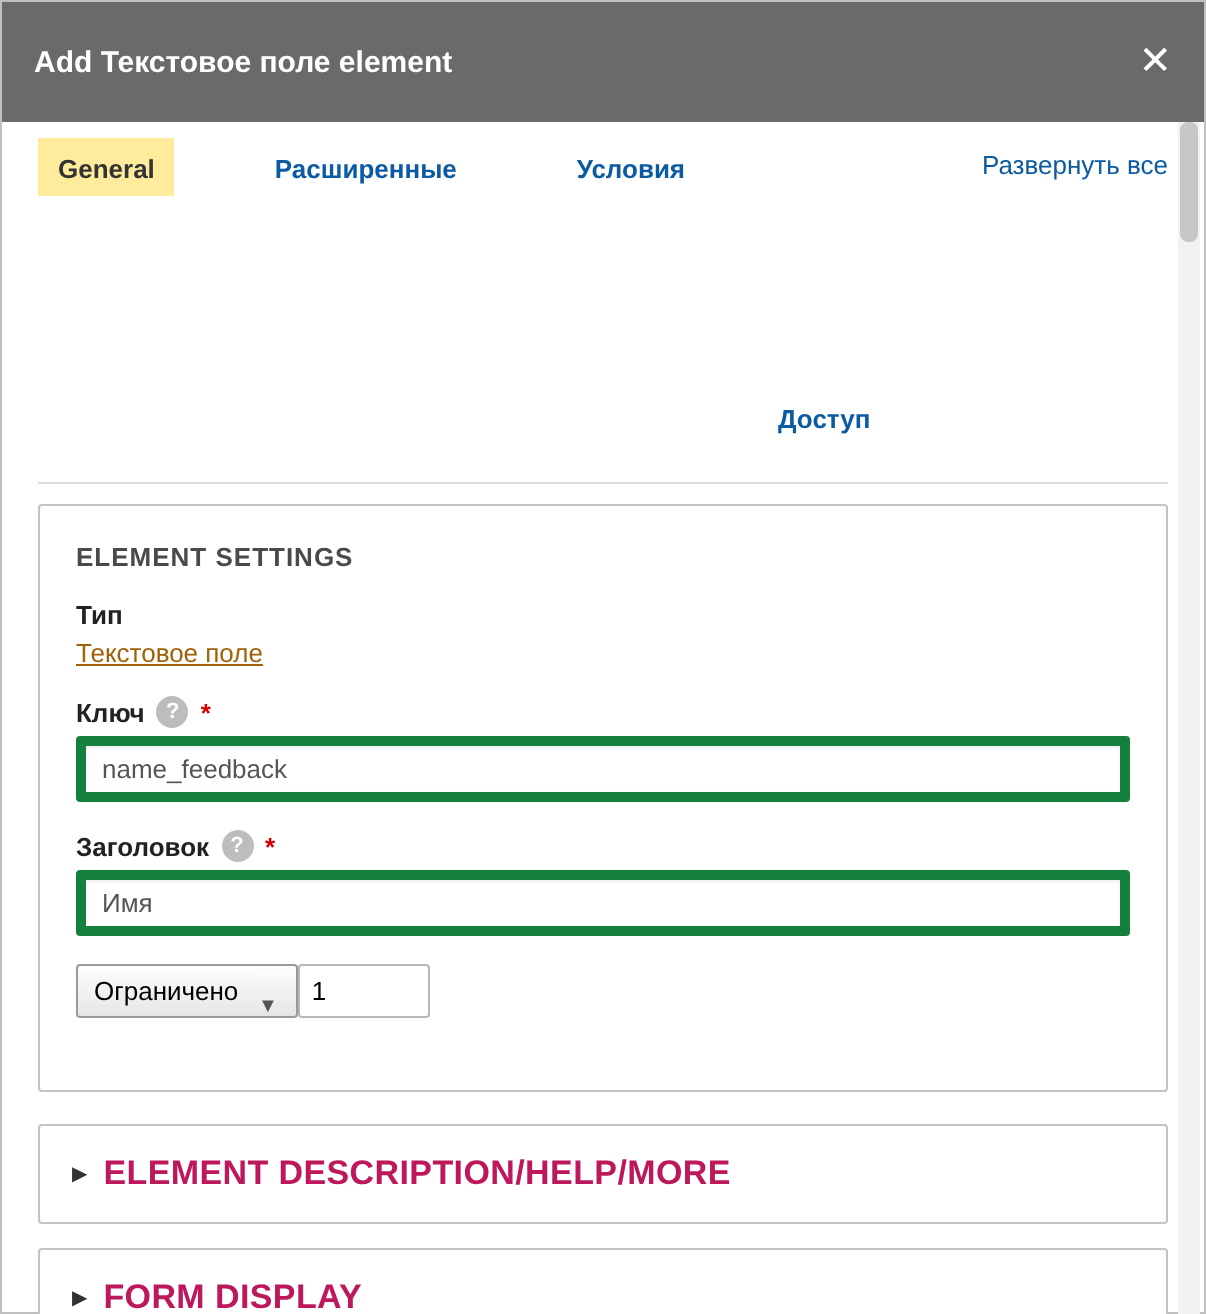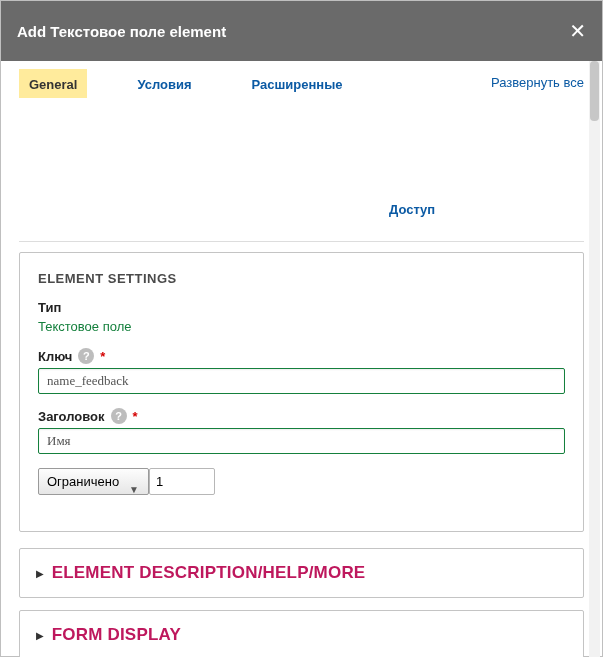--- a/index.html
+++ b/index.html
@@ -15,22 +15,22 @@
   .tab { color: #0b5aa4; font-weight: bold; font-size: 13px; cursor: pointer; padding: 8px 10px 6px; }
   .tab.active { background: #ffeb9c; color: #333; }
   .expand-all { margin-left: auto; color: #0b5aa4; font-size: 13px; cursor: pointer; padding-top: 6px; }
   .tabs-divider { border-bottom: 1px solid #ddd; margin-top: 18px; margin-bottom: 10px; }
   .fieldset { border: 1px solid #c4c4c4; border-radius: 2px; padding: 18px 18px 22px; margin-bottom: 16px; background: #fff; }
   .fieldset-title { font-weight: bold; font-size: 13px; color: #4a4a4a; letter-spacing: .5px; margin-bottom: 14px; }
   .form-row { margin-bottom: 14px; }
   .label { font-weight: bold; font-size: 13px; margin-bottom: 4px; display: flex; align-items: center; gap: 6px; }
   .help-circle { display: inline-flex; align-items: center; justify-content: center; width: 16px; height: 16px; border-radius: 50%; background: #bdbdbd; color: #fff; font-size: 11px; font-weight: bold; cursor: pointer; }
   .req { color: #d40000; font-weight: bold; }
-  .static-value { font-size: 13px; color: #15803d; margin-top: 4px; }
-  .text-input { width: 100%; border: 1px solid #15803d; border-radius: 2px; padding: 4px 8px; font-size: 13px; background: #fff; color: #555; box-shadow: inset 0 1px 2px rgba(0,0,0,.07); font-family: Liberation Serif, serif; }
+  .static-value { font-size: 13px; color: #a16207; margin-top: 4px; text-decoration: underline; }
+  .text-input { width: 100%; border: 5px solid #15803d; border-radius: 2px; padding: 4px 8px; font-size: 13px; background: #fff; color: #555; box-shadow: inset 0 1px 2px rgba(0,0,0,.07); }
   .select-wrap { display: inline-flex; align-items: flex-end; }
   select.limit { appearance: none; border: 1px solid #9a9a9a; background: linear-gradient(#fdfdfd,#e6e6e6); padding: 5px 28px 5px 8px; font-size: 13px; border-radius: 2px; cursor: pointer; }
   .select-caret { margin-left: -20px; pointer-events: none; font-size: 10px; color: #555; }
   .num-input { width: 66px; border: 1px solid #b7b7b7; border-radius: 2px; padding: 5px 6px; font-size: 13px; margin-left: 10px; }
   .details-band { border: 1px solid #c4c4c4; border-radius: 2px; padding: 14px 16px; margin-bottom: 12px; background: #fff; cursor: pointer; display: flex; align-items: center; gap: 8px; }
   .details-caret { font-size: 10px; color: #333; }
   .details-title { color: #be185d; font-weight: bold; font-size: 17px; letter-spacing: .2px; }
   .tabs-second-row { margin-top: 16px; }
 </style>
 </head>
@@ -40,22 +40,22 @@
 
   <div class="modal-header">
     <div class="modal-title">Add Текстовое поле element</div>
     <div class="close-x">✕</div>
   </div>
 
   <div class="scroll-region">
 
     <div class="tabs-row">
       <div class="tab active">General</div>
+      <div class="tab">Расширенные</div>
       <div class="tab">Условия</div>
-      <div class="tab">Расширенные</div>
       <div class="expand-all">Развернуть все</div>
       <div style="flex-basis:100%;height:0"></div>
       <div class="tab tabs-second-row" style="margin-left:360px">Доступ</div>
     </div>
 
     <div class="tabs-divider"></div>
 
     <div class="fieldset">
       <div class="fieldset-title">ELEMENT SETTINGS</div>
 

